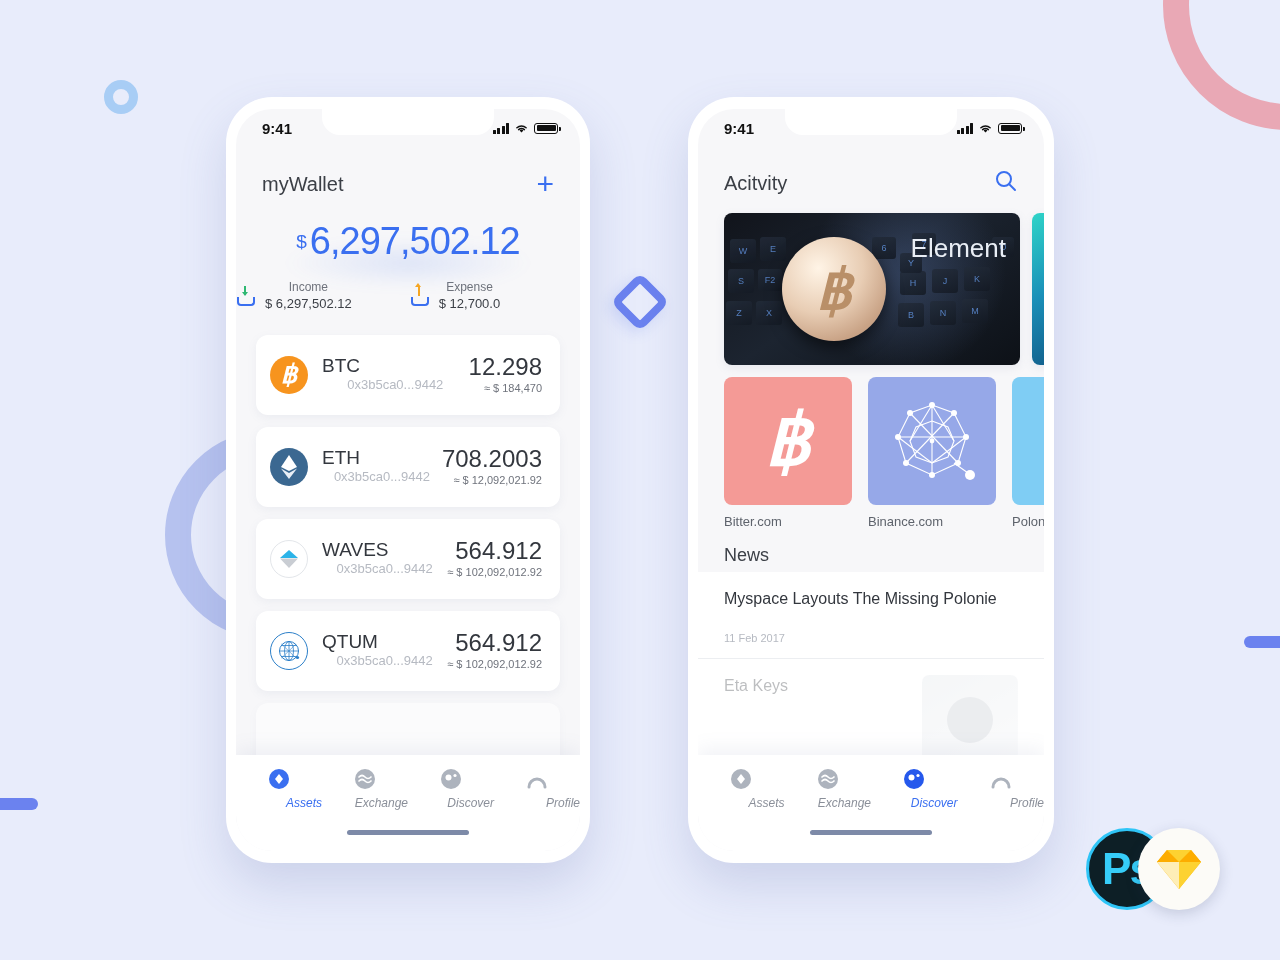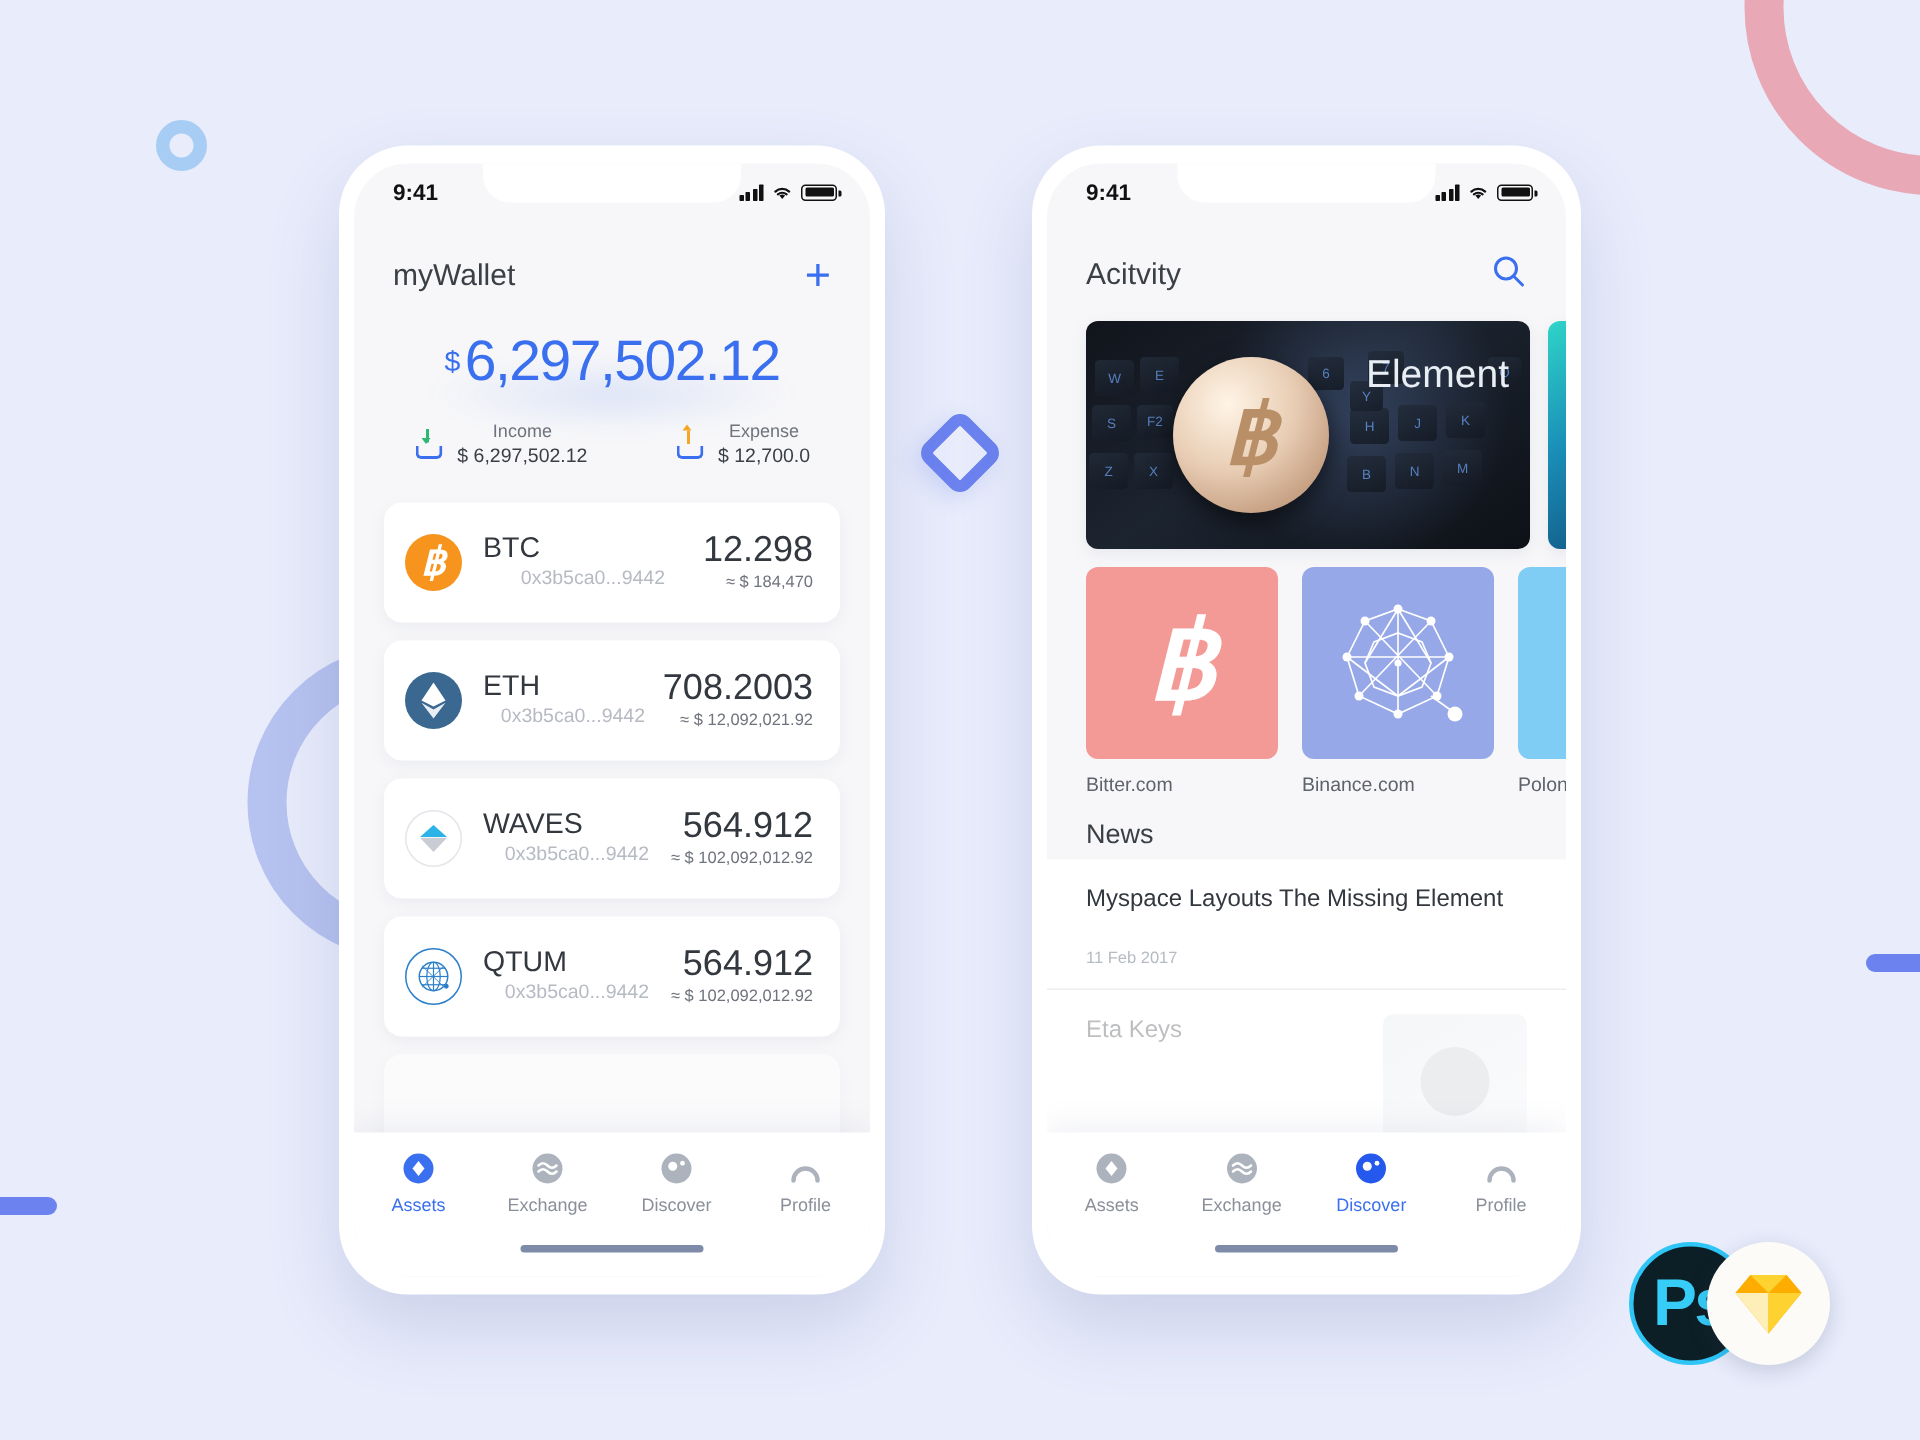--- a/index.html
+++ b/index.html
@@ -134,21 +134,21 @@
   }
   .balance {
     position: relative;
     display: inline-flex; align-items: flex-start; gap: 3px;
     color: #3a6ff0;
   }
   .balance .cur { font-size: 19px; margin-top: 10px; }
   .balance .amt { font-size: 38px; letter-spacing: -1px; line-height: 1.1; }
 
   .inc-exp {
-    display: flex; justify-content: center; gap: 58px;
+    display: flex; gap: 58px;
     margin-top: 16px;
   }
   .ie-item { display: flex; align-items: center; gap: 9px; }
   .ie-icon { width: 20px; height: 20px; position: relative; }
   .tray {
     position: absolute; bottom: 0; left: 1px;
     width: 18px; height: 9px;
     border: 2px solid #3a6ff0;
     border-top: none;
     border-radius: 0 0 4px 4px;
@@ -197,21 +197,21 @@
   .asset-fiat { font-size: 11px; color: #6f737c; line-height: 1.4; }
 
   
   .tabbar {
     position: absolute; left: 0; right: 0; bottom: 0; height: 96px;
     background: #fff;
     box-shadow: 0 -6px 18px rgba(120,130,165,.10);
     z-index: 7;
   }
   .tabs { display: flex; padding-top: 12px; }
-  .tab { flex: 1; text-align: center; cursor: pointer; }
+  .tab { flex: 1; text-align: right; cursor: pointer; font-style: italic; }
   .tab-ico { height: 24px; display: flex; align-items: center; justify-content: center; margin-bottom: 5px; }
   .tab-label { font-size: 12px; color: #8a8f99; }
   .tab.active .tab-label { color: #3a6ff0; }
   .home-bar {
     position: absolute; bottom: 16px; left: 50%; transform: translateX(-50%);
     width: 122px; height: 5px; border-radius: 3px; background: #7d8aa8;
   }
 
   
   .search-ico { cursor: pointer; }
@@ -593,21 +593,21 @@
         <div class="rec-tile rec-polo"></div>
         <div class="rec-label">Polonie</div>
       </div>
     </div>
 
     <div class="sec-title">News</div>
 
     <div class="news-list">
       <div class="news-item">
         <div class="news-text">
-          <div class="news-title">Myspace Layouts The Missing Element</div>
+          <div class="news-title">Myspace Layouts The Missing Polonie</div>
           <div class="news-date">11 Feb 2017</div>
         </div>
       </div>
 
       <div class="news-item faded">
         <div class="news-text">
           <div class="news-title">Eta Keys</div>
         </div>
         <div class="news-thumb news-thumb-2">
           <div class="avatar-blob"></div>

